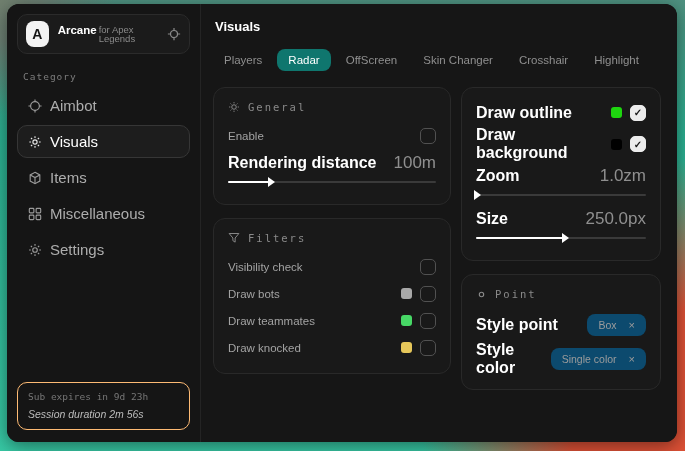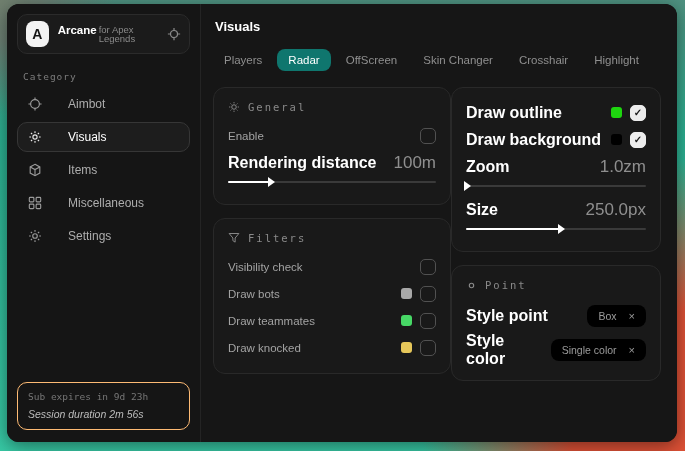--- a/index.html
+++ b/index.html
@@ -18,52 +18,52 @@
   }
   
   .sidebar{width:173px;min-width:173px;border-right:1px solid #242424;display:flex;flex-direction:column;padding:10px 10px 12px;background:#151515;}
   .side-header{display:flex;align-items:center;gap:9px;border:1px solid #2b2b2b;background:#1b1b1b;border-radius:10px;padding:6px 8px;}
   .logo{width:26px;height:26px;background:#f2f2f2;border-radius:8px;color:#141414;display:flex;align-items:center;justify-content:center;font-weight:bold;font-size:14px;}
   .brand{display:flex;flex-direction:row;gap:2px;line-height:1;}
   .brand-title{font-size:11.5px;font-weight:700;color:#fff;}
   .brand-sub{font-size:9.5px;color:#8b8b8b;}
   .side-header .icon{margin-left:auto;}
   .category{margin:17px 6px 7px;font-family:"DejaVu Sans Mono",monospace;font-size:9.5px;color:#7d7d7d;letter-spacing:1px;}
-  .nav-item{display:flex;align-items:center;gap:26px;padding:7px 10px;font-size:12px;color:#adadad;border:1px solid transparent;border-radius:10px;margin-bottom:3px;cursor:pointer;}
+  .nav-item{display:flex;align-items:center;gap:8px;padding:7px 10px;font-size:15px;color:#adadad;border:1px solid transparent;border-radius:10px;margin-bottom:3px;cursor:pointer;}
   .nav-item.on{background:#1d1d1d;border-color:#363636;color:#fff;}
   .icon{display:inline-flex;align-items:center;justify-content:center;color:#9a9a9a;flex:none;}
   .nav-item.on .icon{color:#e6e6e6;}
   .side-footer{margin-top:auto;border:1px solid #fdba74;border-radius:10px;padding:8px 10px;line-height:1.35;}
   .footer-line1{font-family:"DejaVu Sans Mono",monospace;font-size:9.5px;color:#767676;}
   .footer-line2{font-size:10.5px;color:#bdbdbd;margin-top:3px;font-style:italic;}
   
   .main{flex:1;display:flex;flex-direction:column;padding:14px 16px 14px 12px;background:#161616;}
   .main-title{font-size:13px;font-weight:700;color:#fff;margin:1px 0 15px 2px;}
   .tabs{display:flex;gap:4px;margin-bottom:16px;}
   .tab{padding:5px 11px;font-size:11.5px;color:#8f8f8f;border-radius:8px;cursor:pointer;white-space:nowrap;}
   .tab.on{background:#0f766e;color:#fff;}
-  .columns{display:flex;align-items:flex-start;}
+  .columns{display:flex;gap:10px;align-items:flex-start;}
   .col{display:flex;flex-direction:column;gap:13px;}
   .col-left{width:238px;min-width:238px;}
   .col-right{flex:1;}
   .panel{border:1px solid #292929;border-radius:12px;padding:11px 14px 12px;background:#191919;}
   .panel-title{display:flex;align-items:center;gap:8px;font-family:"DejaVu Sans Mono",monospace;font-size:10.5px;color:#8a8a8a;letter-spacing:2px;margin:2px 0 9px;}
   .row{display:flex;align-items:center;gap:8px;min-height:27px;}
   .row-label{font-size:11.5px;color:#a3a3a3;flex:1;}
   .row-label.strong{color:#fff;font-weight:700;font-size:16px;}
   .row-value{font-size:17px;color:#8f8f8f;}
   .swatch{width:11px;height:11px;border-radius:3px;flex:none;}
   .checkbox{width:16px;height:16px;border:1.5px solid #515151;border-radius:5px;box-sizing:border-box;display:flex;align-items:center;justify-content:center;font-size:10px;color:#161616;cursor:pointer;flex:none;}
   .checkbox.on{background:#ececec;border-color:#ececec;}
   .checkbox.on::after{content:"✓";font-weight:700;}
   .slider{position:relative;height:10px;margin:1px 0 5px;cursor:pointer;}
   .slider-track{position:absolute;top:4px;left:0;right:0;height:2px;background:#3a3a3a;border-radius:2px;}
   .slider-fill{position:absolute;top:4px;left:0;height:2px;background:#fff;border-radius:2px;}
   .slider-thumb{position:absolute;top:0;width:0;height:0;border-top:5px solid transparent;border-bottom:5px solid transparent;border-left:7px solid #fff;transform:translateX(-2px);}
-  .chip{display:flex;align-items:center;gap:12px;background:#000000;border-radius:8px;padding:5px 11px;font-size:10.5px;color:#9c9c9c;cursor:pointer;justify-content:flex-end;}
+  .chip{display:flex;align-items:center;gap:12px;background:#0c4a6e;border-radius:8px;padding:5px 11px;font-size:10.5px;color:#9c9c9c;cursor:pointer;justify-content:flex-end;}
   .chip-x{font-size:11px;color:#9c9c9c;line-height:1;}
   svg{display:block;}
 </style>
 </head>
 <body>
 
 <div class="window">
 
   <div class="sidebar">
     <div class="side-header">

